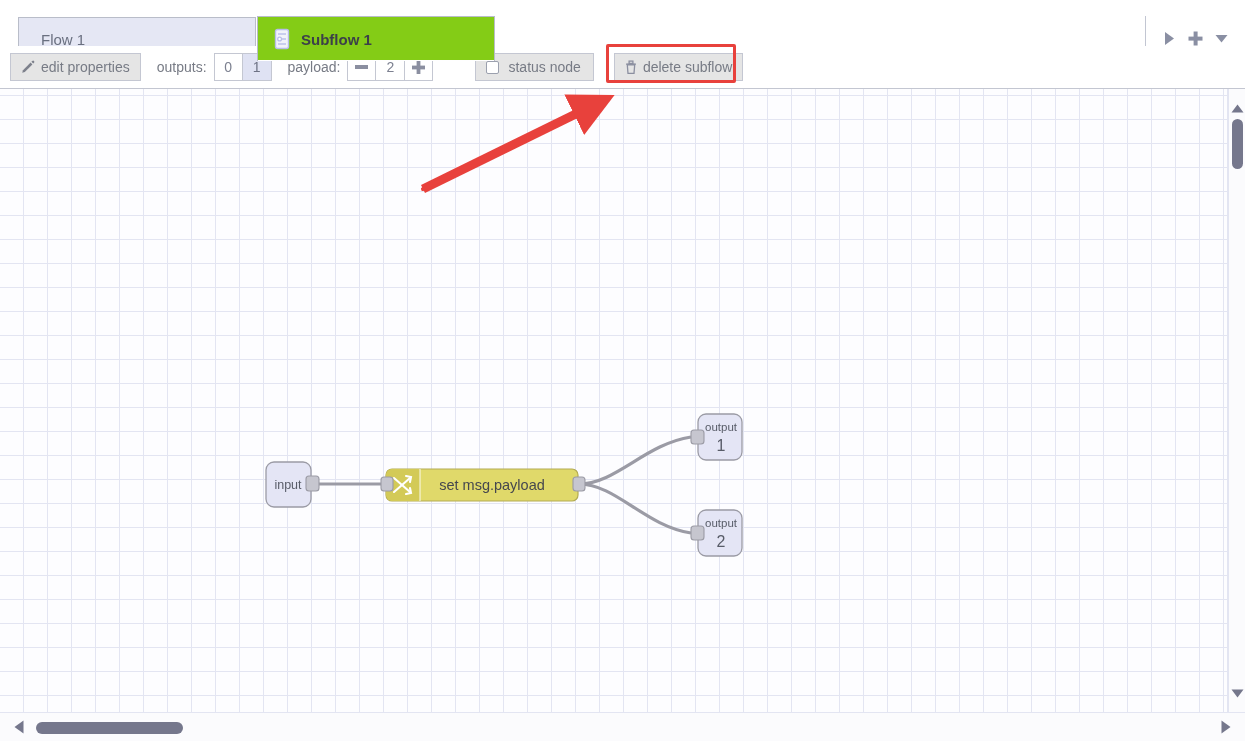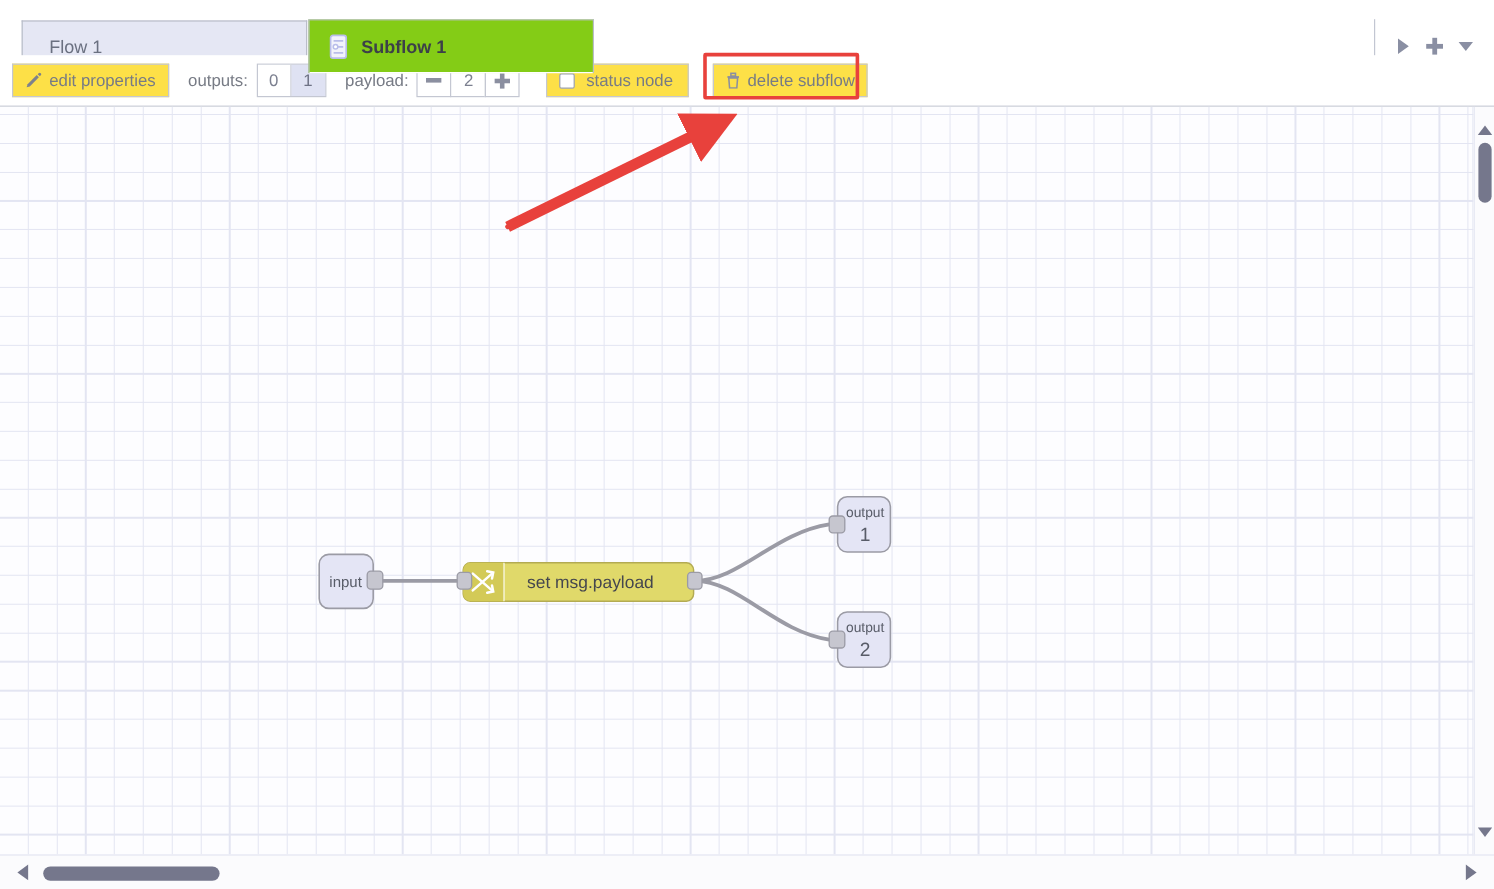--- a/index.html
+++ b/index.html
@@ -117,21 +117,21 @@
     border-bottom: 1px solid #c3c6d1;
     display: flex;
     align-items: center;
     padding-left: 10px;
     gap: 0;
   }
 
   .btn {
     height: 28px;
     border: 1px solid #c4c7d2;
-    background: #fde047;
+    background: #e5e5e5;
     color: #777b85;
     font-size: 14px;
     font-family: "Liberation Sans", sans-serif;
     display: inline-flex;
     align-items: center;
     padding: 0 10px;
     line-height: 1;
     white-space: nowrap;
   }
 
@@ -180,21 +180,21 @@
   .stepper .sval {
     width: 30px; height: 28px;
     border: 1px solid #c4c7d2;
     background: #fff;
     display: flex; align-items: center; justify-content: center;
     color: #7c8090;
     font-size: 14px;
     margin-right: -1px;
   }
 
-  .status-btn { margin-left: 23px; padding: 0 12px 0 10px; justify-content: flex-end; }
+  .status-btn { margin-left: 43px; padding: 0 12px 0 10px; justify-content: flex-end; }
 
   .chkbox {
     width: 13px; height: 13px;
     border: 1.6px solid #9ba0ae;
     border-radius: 2px;
     background: #fff;
     margin-right: 9px;
     flex: 0 0 auto;
   }
 

